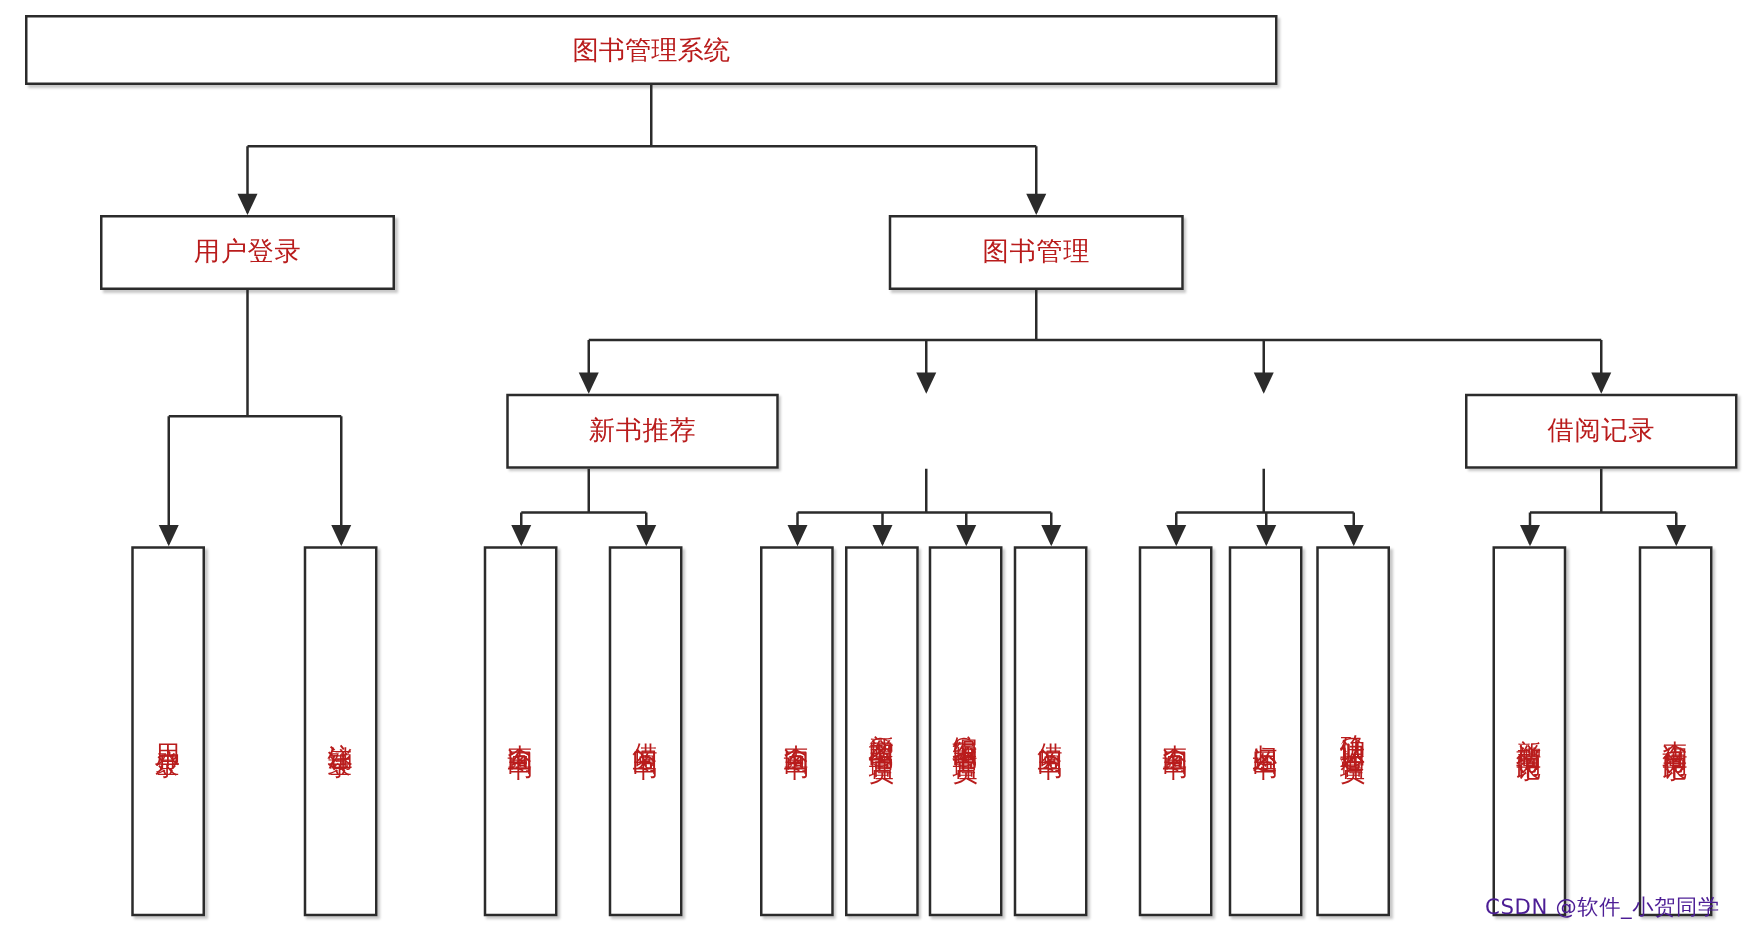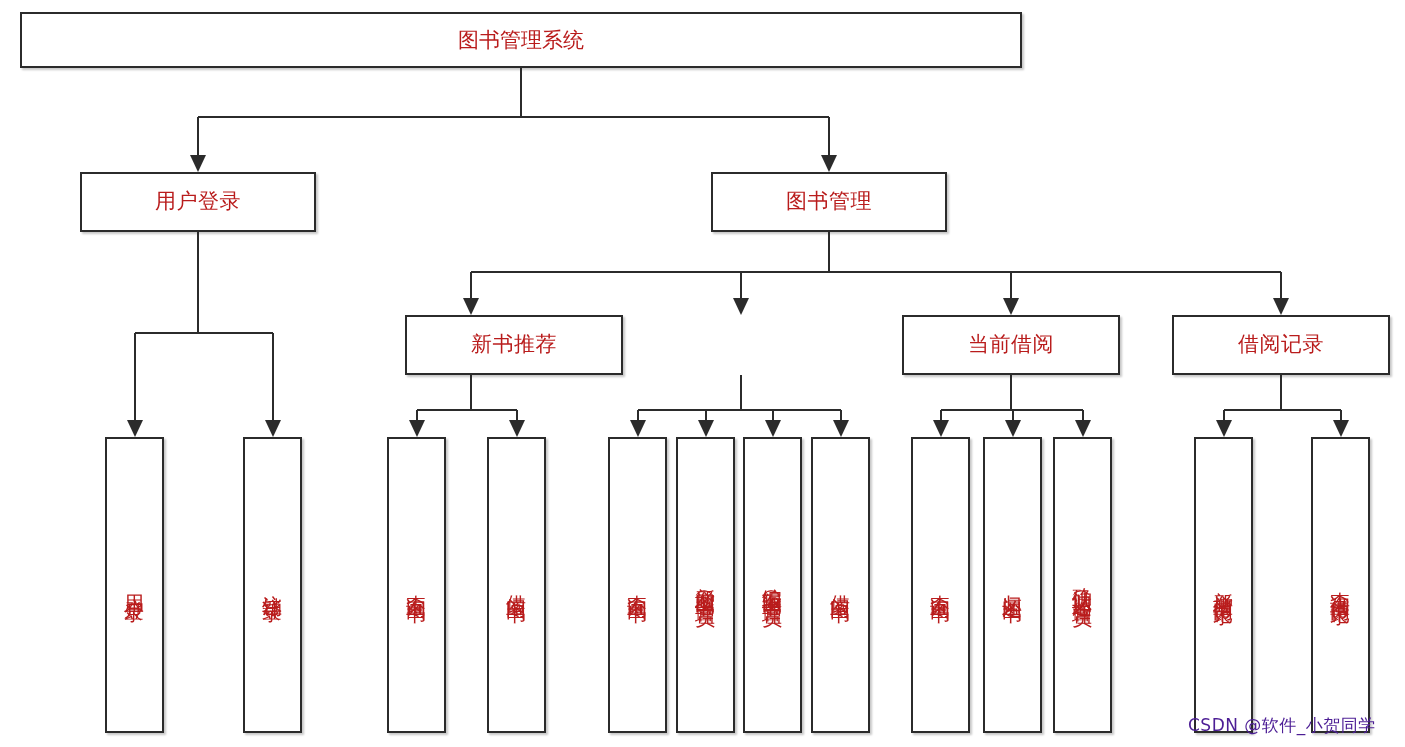--- a/index.html
+++ b/index.html
@@ -82,23 +82,20 @@
 
   <div class="node h-node" id="node-l2-0" style="left: 80px; top: 172px; width: 236px; height: 60px;">
     <span>用户登录</span>
   </div>
   <div class="node h-node" id="node-l2-1" style="left: 711px; top: 172px; width: 236px; height: 60px;">
     <span>图书管理</span>
   </div>
 
   <div class="node h-node" id="node-l3-0" style="left: 362px; top: 315px; width: 218px; height: 60px; margin-left: 43px;">
     <span>新书推荐</span>
-  </div>
-  <div class="node h-node" id="node-l3-2" style="left: 902px; top: 315px; width: 218px; height: 60px;">
-    <span>当前借阅</span>
   </div>
   <div class="node h-node" id="node-l3-3" style="left: 1172px; top: 315px; width: 218px; height: 60px;">
     <span>借阅记录</span>
   </div>
 
   <div class="node leaf" id="leaf-0" style="left: 105px; top: 437px; width: 59px; height: 296px;">
     <span class="vtext">用户登录</span>
   </div>
   <div class="node leaf" id="leaf-1" style="left: 243px; top: 437px; width: 59px; height: 296px;">
     <span class="vtext">注销登录</span>

